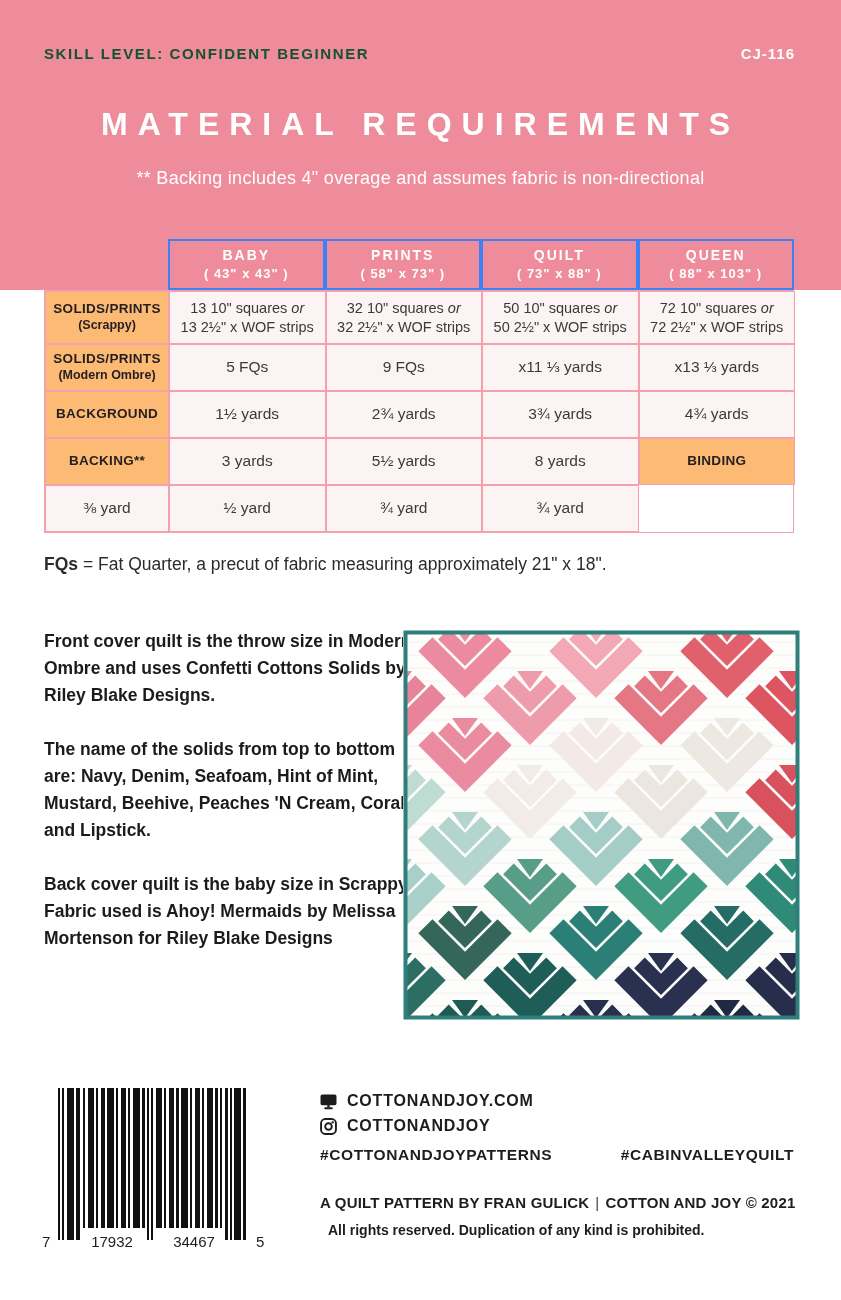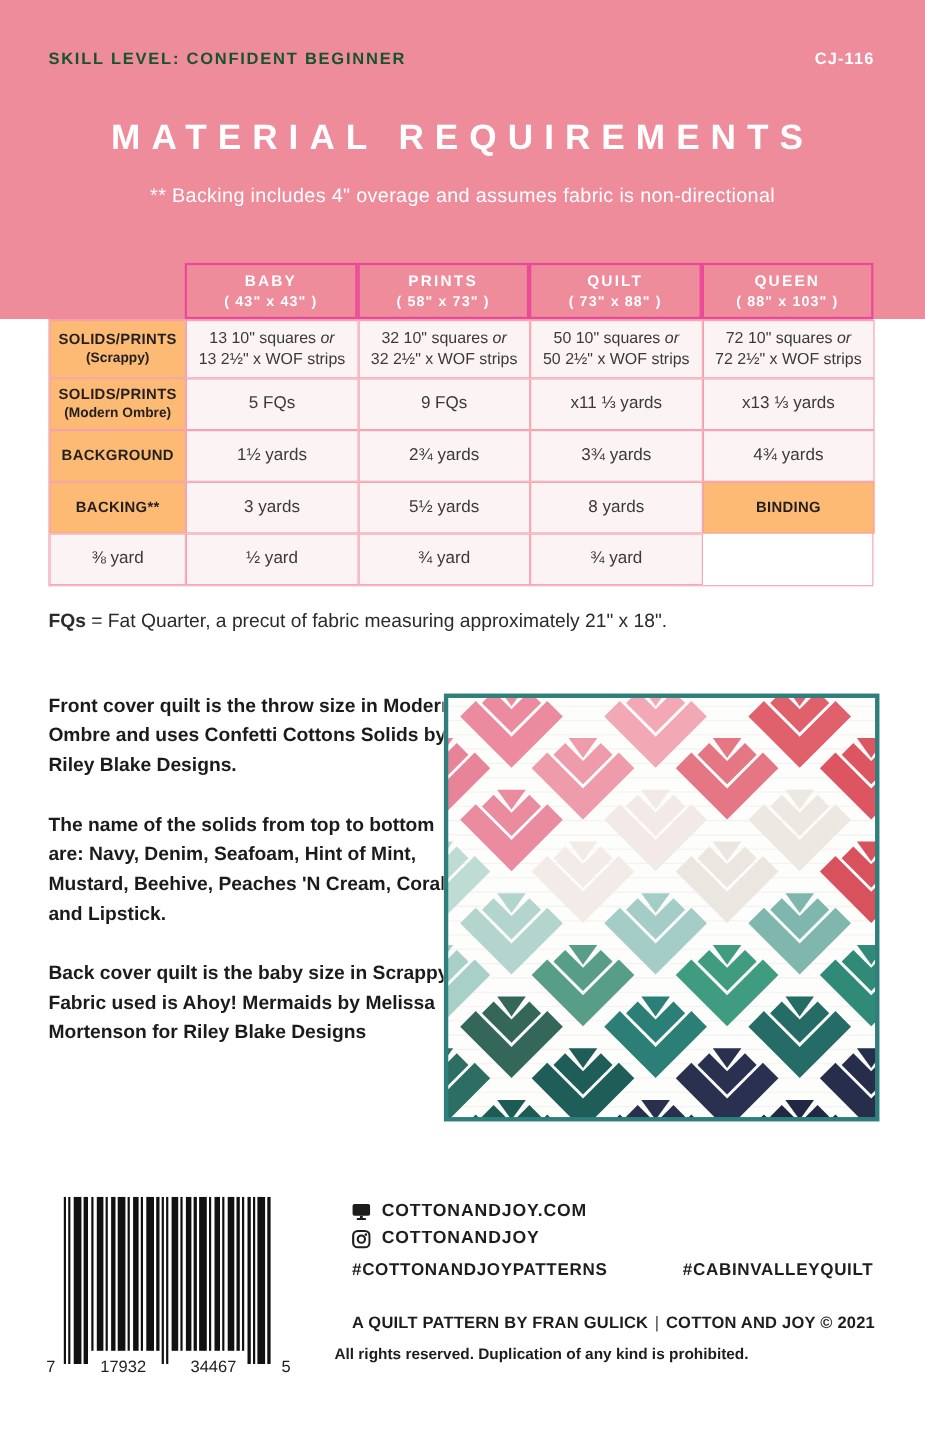--- a/index.html
+++ b/index.html
@@ -21,21 +21,21 @@
   .band{position:absolute;left:0;top:0;width:841px;height:290px;background:var(--pink);}
   .skill{position:absolute;left:44px;top:45px;color:#14532d;font-size:15px;font-weight:800;letter-spacing:1.6px;}
   .code{position:absolute;right:46px;top:45px;color:#fff;font-size:15px;font-weight:800;letter-spacing:1px;}
   .title{position:absolute;left:0;top:106px;width:841px;text-align:center;color:#fff;
          font-size:32px;font-weight:700;letter-spacing:10px;}
   .subtitle{position:absolute;left:0;top:168px;width:841px;text-align:center;color:#fff;
             font-size:18px;font-weight:400;letter-spacing:0.3px;}
   
   .mr-table{position:absolute;left:44px;top:239px;width:750px;}
   .mr-head{display:grid;grid-template-columns:124px 156.5px 156.5px 156.5px 156.5px;height:51px;}
-  .hcell{border:2px solid #ec4899;display:flex;flex-direction:column;align-items:center;justify-content:center;
+  .hcell{border:2px solid #3b82f6;display:flex;flex-direction:column;align-items:center;justify-content:center;
          color:#fff;line-height:1.35;}
   .hcell .hname{font-size:14px;font-weight:800;letter-spacing:2px;}
   .hcell .hsize{font-size:13px;font-weight:600;letter-spacing:1px;}
   .hcorner{border:none;}
   .mr-body{display:grid;grid-template-columns:124px 156.5px 156.5px 156.5px 156.5px;
            grid-template-rows:53px 47px 47px 47px 47px;border:1px solid var(--border-pink);}
   .lcell{background:#fdba74;border:1px solid var(--border-pink);display:flex;flex-direction:column;
          align-items:center;justify-content:center;text-align:center;line-height:1.25;}
   .lcell .lab{font-size:13.5px;font-weight:800;letter-spacing:0.3px;}
   .lcell .sub{font-size:12.5px;font-weight:700;}
@@ -57,21 +57,21 @@
   .barcode{position:absolute;left:38px;top:1088px;}
   .bc-digit{font-size:15px;fill:#1d1d1b;}
   .contact-row{position:absolute;display:flex;align-items:center;gap:10px;
                font-size:16px;font-weight:800;letter-spacing:0.8px;color:#1d1d1b;}
   .row-web{left:320px;top:1092px;}
   .row-ig{left:320px;top:1117px;}
   .hashtags{position:absolute;left:320px;top:1146px;width:474px;display:flex;justify-content:space-between;
             font-size:15.5px;font-weight:800;letter-spacing:0.6px;color:#1d1d1b;}
   .credit{position:absolute;left:320px;top:1194px;font-size:15px;font-weight:800;letter-spacing:0.2px;color:#1d1d1b;}
   .credit .sep{font-weight:300;padding:0 6px;color:#444;}
-  .rights{position:absolute;left:304px;top:1222px;font-size:14px;font-weight:700;color:#1d1d1b;}
+  .rights{position:absolute;left:328px;top:1222px;font-size:14px;font-weight:700;color:#1d1d1b;}
   .icon16{width:17px;height:17px;flex:0 0 auto;}
 </style>
 </head>
 <body>
 
 <div class="page">
 
   <div class="band"></div>
   <div class="skill">SKILL LEVEL: CONFIDENT BEGINNER</div>
   <div class="code">CJ-116</div>

